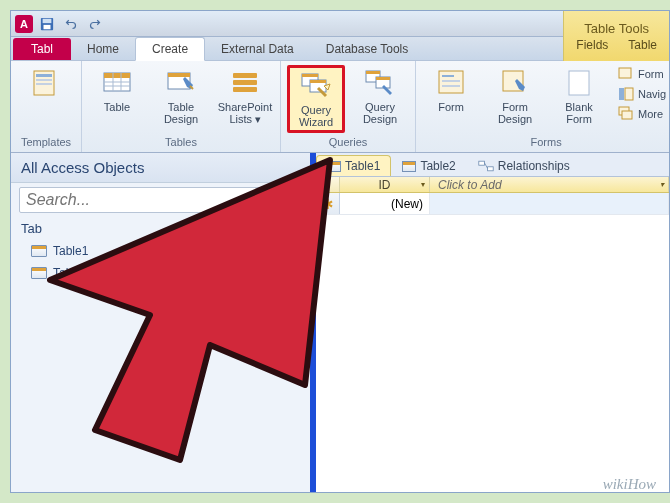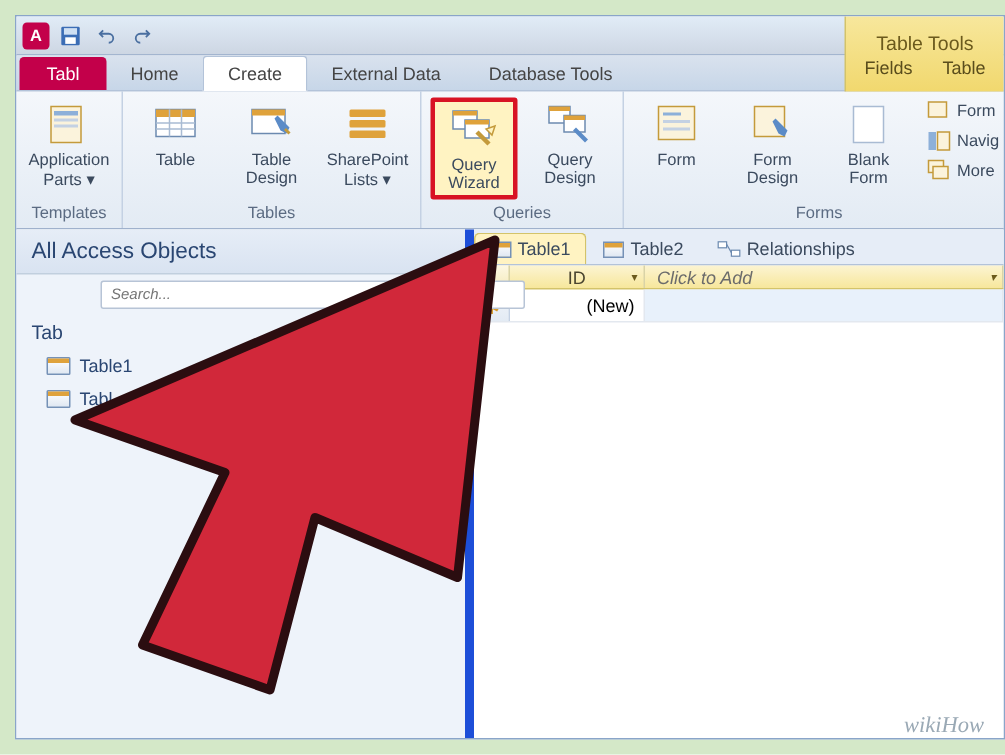--- a/index.html
+++ b/index.html
@@ -25,21 +25,21 @@
 .big-btn { display: flex; flex-direction: column; align-items: center; width: 58px; padding: 2px; text-align: center; font-size: 11px; color: #3b4a5e; cursor: pointer; border-radius: 3px; }
 .big-btn.highlighted { background: #fff3c2; border: 3px solid #d81324; border-radius: 2px; }
 .big-btn .ico { width: 32px; height: 32px; margin-bottom: 2px; display: flex; align-items: center; justify-content: center; }
 .small-stack { display: flex; flex-direction: column; gap: 2px; font-size: 11px; color: #3b4a5e; }
 .small-stack > div { display: flex; align-items: center; gap: 4px; padding: 1px 4px; cursor: pointer; }
 .small-stack .sico { width: 16px; height: 16px; }
 .workspace { display: flex; height: calc(100% - 142px); }
 .navpane { width: 305px; border-right: 6px solid #1d4ed8; background: #eef3fa; display: flex; flex-direction: column; position: relative; }
 .nav-header { padding: 6px 10px; font-size: 15px; color: #2a4672; background: linear-gradient(#e6edf7,#d9e3f1); border-bottom: 1px solid #c1cfde; }
 .nav-search { margin: 4px 8px; }
-.nav-search input { width: 100%; padding: 3px 6px; border: 1px solid #b7c4d6; border-radius: 2px; font-size: 10px; color: #0c4a6e; font-style: italic; margin-left: 48px; }
+.nav-search input { width: 100%; padding: 3px 6px; border: 1px solid #b7c4d6; border-radius: 2px; font-size: 16px; color: #0c4a6e; font-style: italic; }
 .nav-group { padding: 4px 10px; font-size: 13px; color: #2a4672; font-weight: 500; }
 .nav-item { display: flex; align-items: center; gap: 6px; padding: 4px 12px 4px 20px; font-size: 12px; color: #2a4672; }
 .nav-item .ticon { width: 16px; height: 12px; background: linear-gradient(#fff,#e0e8f2); border: 1px solid #7591b6; border-radius: 1px; position: relative; }
 .nav-item .ticon::before { content: ""; position: absolute; left: 0; right: 0; top: 0; height: 3px; background: #dfa23b; }
 .docarea { flex: 1; background: #fff; display: flex; flex-direction: column; }
 .doc-tabs { display: flex; background: #e6edf7; border-bottom: 1px solid #b3c3d9; height: 24px; align-items: flex-end; }
 .doc-tab { display: flex; align-items: center; gap: 4px; padding: 3px 10px; font-size: 12px; color: #3b4a5e; border: 1px solid transparent; border-bottom: none; cursor: pointer; }
 .doc-tab.active { background: #fff3c2; border-color: #d3c36a; border-radius: 4px 4px 0 0; }
 .doc-tab .dticon { width: 14px; height: 11px; background: linear-gradient(#fff,#e0e8f2); border: 1px solid #7591b6; position: relative; }
 .doc-tab .dticon::before { content: ""; position: absolute; left: 0; right: 0; top: 0; height: 3px; background: #dfa23b; }
@@ -103,21 +103,20 @@
       <div class="group-body">
         <div class="big-btn">
           <div class="ico">
               <svg viewBox="0 0 32 32">
                 <rect x="4" y="4" width="20" height="24" fill="#fbf3dc" stroke="#c49a3b"></rect>
                 <rect x="6" y="7" width="16" height="3" fill="#8db0d9"></rect>
                 <rect x="6" y="12" width="16" height="2" fill="#c4d1e3"></rect>
                 <rect x="6" y="16" width="16" height="2" fill="#c4d1e3"></rect>
               </svg>
             </div>
-          <span>Application Parts ▾</span>
         </div>
       </div>
       <div class="group-label">Templates</div>
     </div>
 
     <div class="group">
       <div class="group-body">
         <div class="big-btn">
           <div class="ico">
               <svg viewBox="0 0 32 32">

